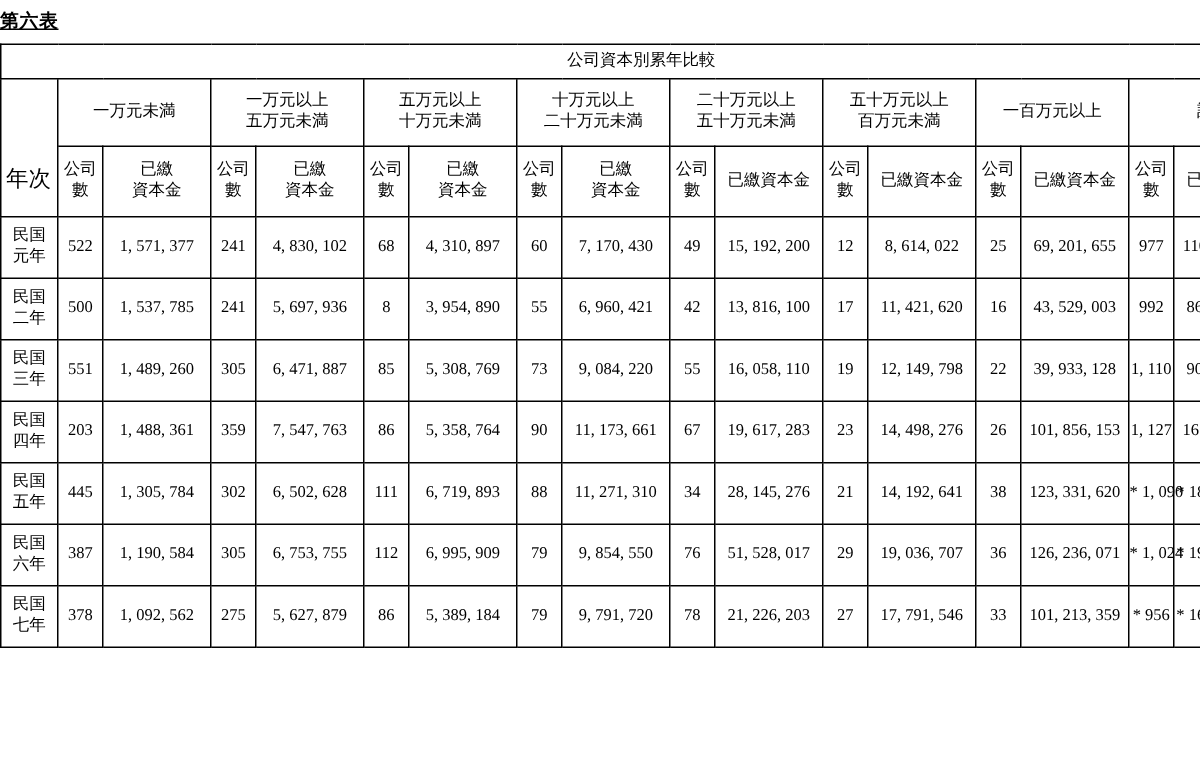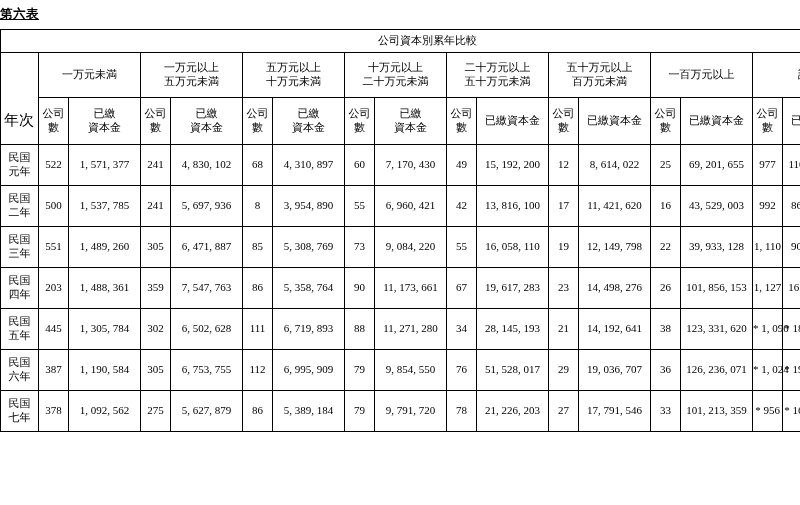--- a/index.html
+++ b/index.html
@@ -232,23 +232,23 @@
 
       <tr class="data-row">
         <td class="yearcell">民国<br>五年</td>
         <td class="cnt">445</td>
         <td class="amt">1, 305, 784</td>
         <td class="cnt">302</td>
         <td class="amt">6, 502, 628</td>
         <td class="cnt">111</td>
         <td class="amt">6, 719, 893</td>
         <td class="cnt">88</td>
-        <td class="amt">11, 271, 280</td>
+        <td class="amt">11, 271, 310</td>
         <td class="cnt">34</td>
-        <td class="amt">28, 145, 193</td>
+        <td class="amt">28, 145, 276</td>
         <td class="cnt">21</td>
         <td class="amt">14, 192, 641</td>
         <td class="cnt">38</td>
         <td class="amt">123, 331, 620</td>
         <td class="cnt">* 1, 090</td>
         <td class="amt">* 186, 469, 210</td>
       </tr>
 
       <tr class="data-row">
         <td class="yearcell">民国<br>六年</td>

